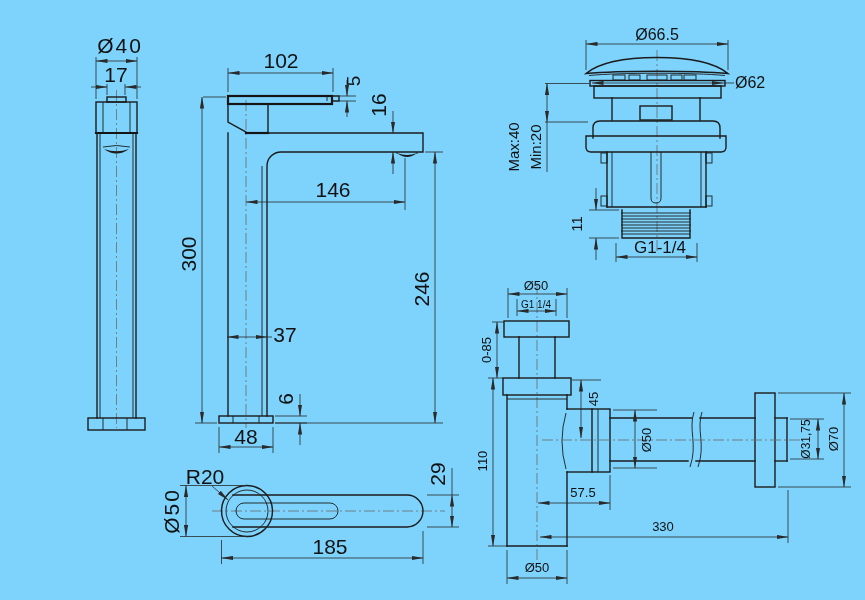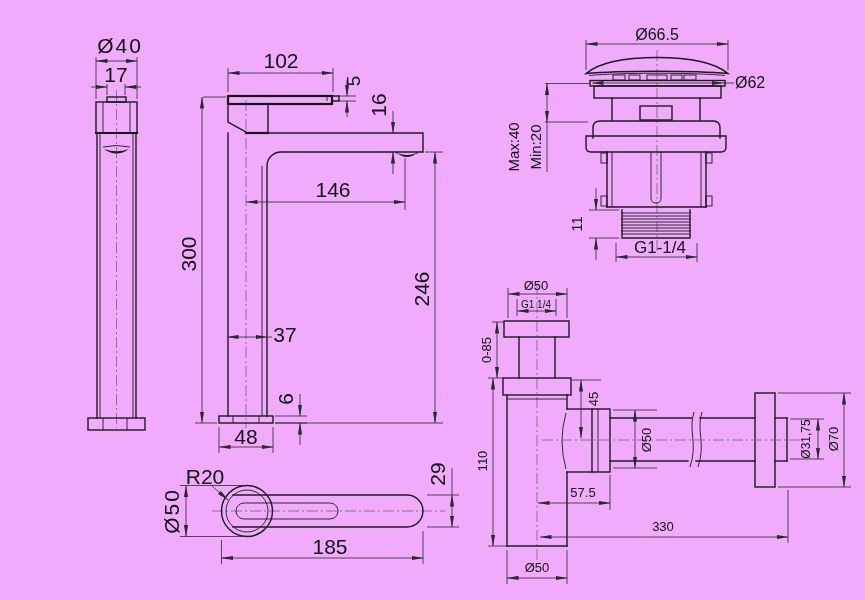--- a/index.html
+++ b/index.html
@@ -1,16 +1,16 @@
 <!DOCTYPE html>
 <html><head>
 <meta charset="utf-8">
 <style>
   html,body{margin:0;padding:0;background:#ffffff;}
-  .stage{position:relative;width:865px;height:600px;background:#f0abfc;overflow:hidden;}
+  .stage{position:relative;width:865px;height:600px;background:#7dd3fc;overflow:hidden;}
   svg{display:block;}
   .obj{stroke:#1c1c1c;stroke-width:1.4;fill:none;stroke-linecap:square;}
   .objb{stroke:#141414;stroke-width:2.2;fill:none;stroke-linecap:square;}
   .thin{stroke:#1c1c1c;stroke-width:0.9;fill:none;}
   .dim{stroke:#2a2a2a;stroke-width:0.8;fill:none;}
   .cl{stroke:#6b6b6b;stroke-width:0.8;fill:none;stroke-dasharray:11,3,2,3;}
   .fillk{fill:#1c1c1c;stroke:none;}
   text{fill:#111111;font-family:"Liberation Sans",sans-serif;}
   .t21{font-size:21px;}
   .t19{font-size:19px;}

